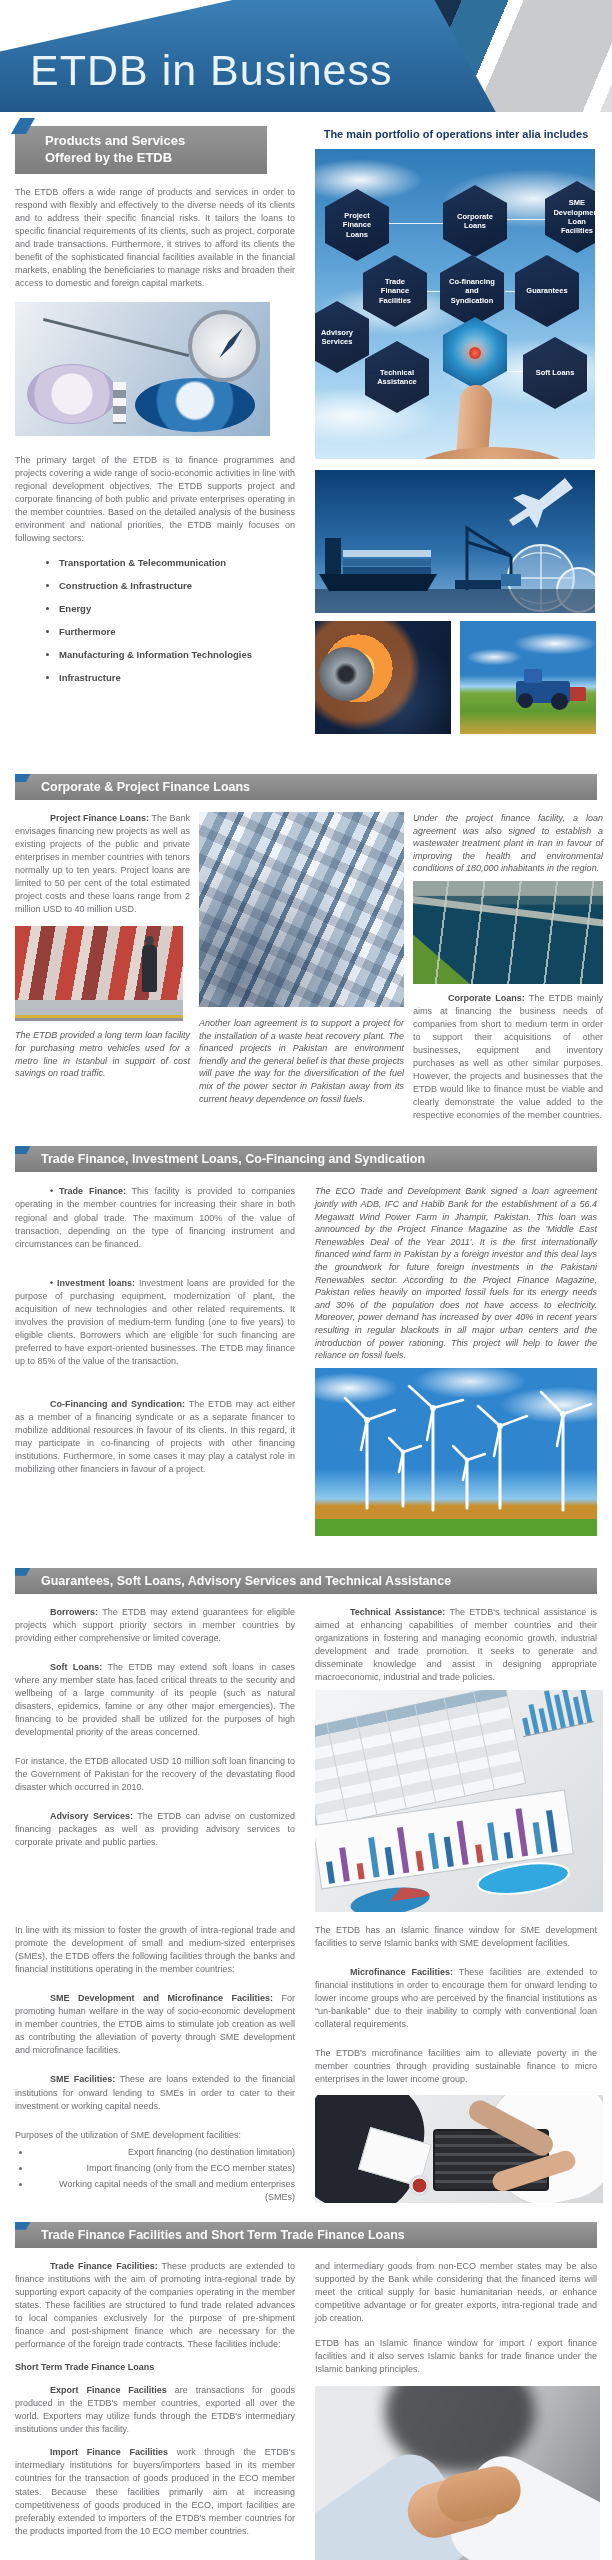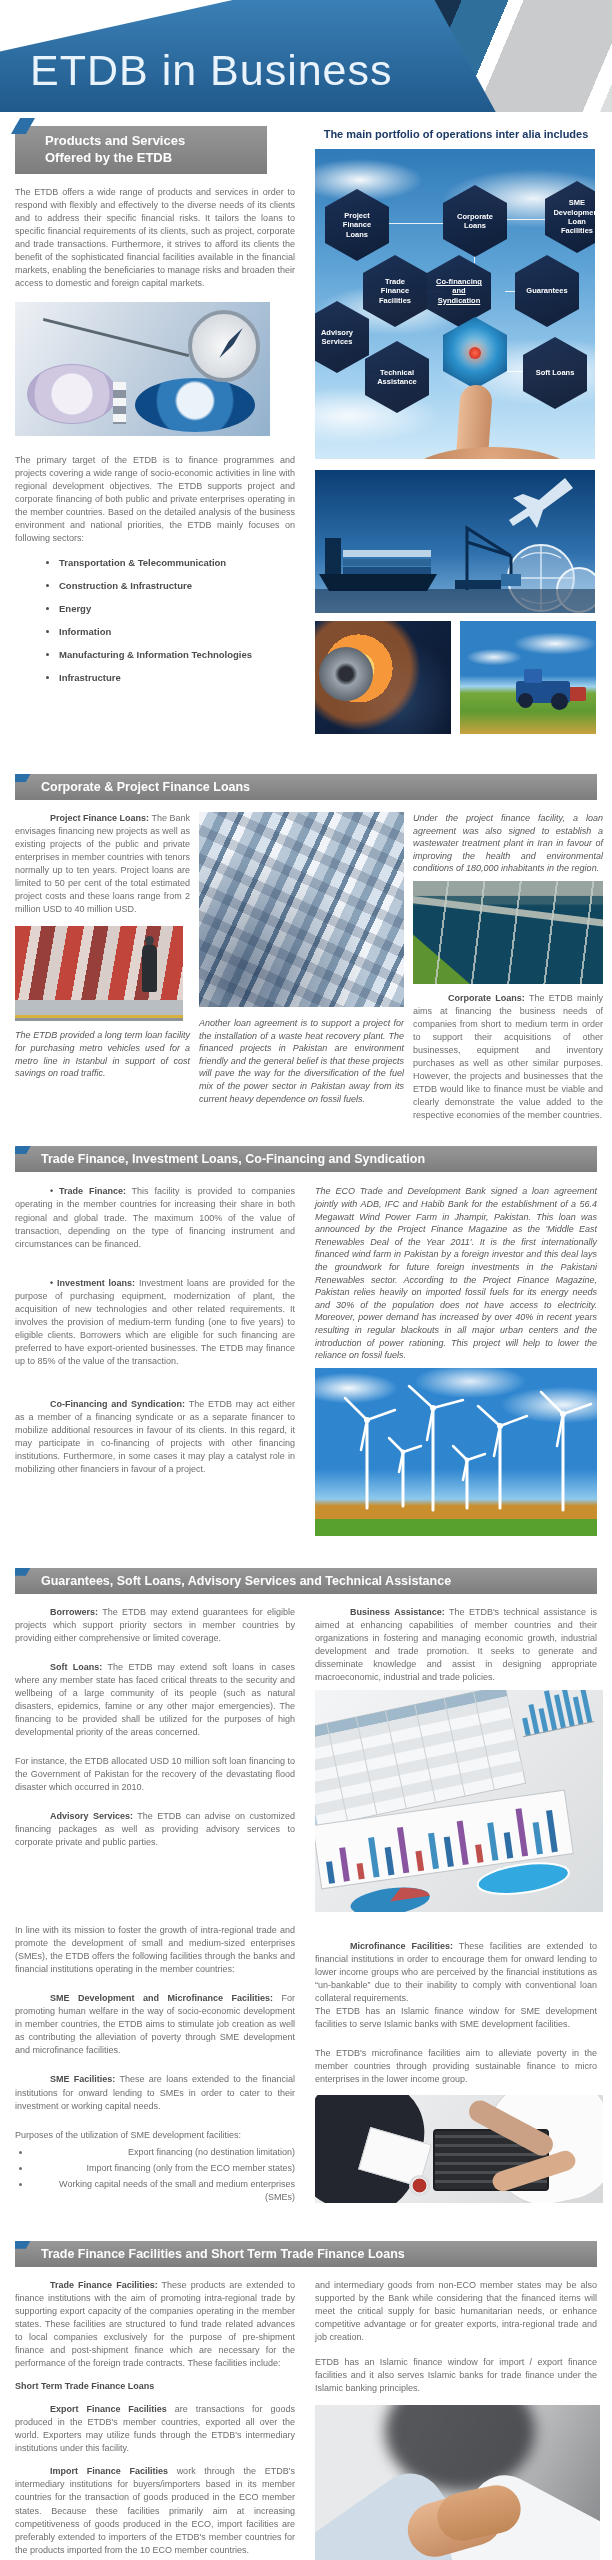--- a/index.html
+++ b/index.html
@@ -161,21 +161,21 @@
           <div class="cl-pie2"></div>
           <div class="cl-compass"></div>
           <div class="cl-needle"></div>
           <div class="cl-lh"></div>
         </div>
         <p class="p" style="margin-top:18px;">The primary target of the ETDB is to finance programmes and projects covering a wide range of socio-economic activities in line with regional development objectives. The ETDB supports project and corporate financing of both public and private enterprises operating in the member countries. Based on the detailed analysis of the business environment and national priorities, the ETDB mainly focuses on following sectors:</p>
         <ul class="sectors">
           <li>Transportation &amp; Telecommunication</li>
           <li>Construction &amp; Infrastructure</li>
           <li>Energy</li>
-          <li>Information</li>
+          <li>Furthermore</li>
           <li>Manufacturing &amp; Information Technologies</li>
           <li>Infrastructure</li>
         </ul>
       </div>
 
       <div class="col-r">
         <div class="navyhead">The main portfolio of operations inter alia includes</div>
         <div class="img hexwrap">
           <div class="hline" style="left:72px;top:74px;width:58px;height:1px;"></div>
           <div class="hline" style="left:190px;top:70px;width:44px;height:1px;"></div>
@@ -189,21 +189,21 @@
             </div>
           <div class="hex" style="left:128px;top:36px;">
               <span>Corporate Loans</span>
             </div>
           <div class="hex" style="left:230px;top:32px;">
               <span>SME Development Loan Facilities</span>
             </div>
           <div class="hex" style="left:48px;top:106px;">
               <span>Trade Finance Facilities</span>
             </div>
-          <div class="hex" style="left:112px;top:106px;text-decoration:underline;">
+          <div class="hex" style="left:125px;top:106px;">
               <span>Co-financing and Syndication</span>
             </div>
           <div class="hex" style="left:200px;top:106px;">
               <span>Guarantees</span>
             </div>
           <div class="hex" style="left:-10px;top:152px;">
               <span>Advisory Services</span>
             </div>
           <div class="hex" style="left:50px;top:192px;">
               <span>Technical Assistance</span>
@@ -325,21 +325,21 @@
   </div>
   <div class="content">
     <div class="cols" style="margin-top:12px;">
       <div class="col-l">
         <p class="p"><b>Borrowers:</b> <span>The ETDB may extend guarantees for eligible projects which support priority sectors in member countries by providing either comprehensive or limited coverage.</span></p>
         <p class="p" style="margin-top:16px;"><b>Soft Loans:</b> <span>The ETDB may extend soft loans in cases where any member state has faced critical threats to the security and wellbeing of a large community of its people (such as natural disasters, epidemics, famine or any other major emergencies). The financing to be provided shall be utilized for the purposes of high developmental priority of the areas concerned.</span></p>
         <p class="p" style="margin-top:16px;">For instance, the ETDB allocated USD 10 million soft loan financing to the Government of Pakistan for the recovery of the devastating flood disaster which occurred in 2010.</p>
         <p class="p" style="margin-top:16px;"><b>Advisory Services:</b> <span>The ETDB can advise on customized financing packages as well as providing advisory services to corporate private and public parties.</span></p>
       </div>
       <div class="col-r">
-        <p class="p"><b>Business Assistance:</b> <span>The ETDB's technical assistance is aimed at enhancing capabilities of member countries and their organizations in fostering and managing economic growth, industrial development and trade promotion. It seeks to generate and disseminate knowledge and assist in designing appropriate macroeconomic, industrial and trade policies.</span></p>
+        <p class="p"><b>Technical Assistance:</b> <span>The ETDB's technical assistance is aimed at enhancing capabilities of member countries and their organizations in fostering and managing economic growth, industrial development and trade promotion. It seeks to generate and disseminate knowledge and assist in designing appropriate macroeconomic, industrial and trade policies.</span></p>
         <div class="img chartsimg" style="margin-top:6px;">
           <svg width="288" height="222" viewBox="0 0 288 222">
             <g transform="rotate(-12 120 90)">
               <rect x="-30" y="12" width="238" height="100" fill="#f6f7f8" stroke="#c3c7ca"></rect>
               <rect x="-30" y="12" width="238" height="11" fill="#9fb9cb"></rect>
               <rect x="-30" y="23" width="26" height="89" fill="#bcd2e2"></rect>
               <rect x="-4" y="23" width="212" height="11" fill="#e3e6e8"></rect>
               <rect x="-4" y="45" width="212" height="11" fill="#e3e6e8"></rect>
               <rect x="-4" y="67" width="212" height="11" fill="#e3e6e8"></rect>
               <rect x="-4" y="89" width="212" height="11" fill="#e3e6e8"></rect>
@@ -393,37 +393,37 @@
         <p class="p" style="margin-top:16px;"><b>SME Development and Microfinance Facilities:</b> <span>For promoting human welfare in the way of socio-economic development in member countries, the ETDB aims to stimulate job creation as well as contributing the alleviation of poverty through SME development and microfinance facilities.</span></p>
         <p class="p" style="margin-top:16px;"><b>SME Facilities:</b> <span>These are loans extended to the financial institutions for onward lending to SMEs in order to cater to their investment or working capital needs.</span></p>
         <p class="p" style="margin-top:16px;">Purposes of the utilization of SME development facilities:</p>
         <ul class="plain">
           <li>Export financing (no destination limitation)</li>
           <li>Import financing (only from the ECO member states)</li>
           <li>Working capital needs of the small and medium enterprises (SMEs)</li>
         </ul>
       </div>
       <div class="col-r">
+        <p class="p">The ETDB has an Islamic finance window for SME development facilities to serve Islamic banks with SME development facilities.</p>
         <p class="p" style="margin-top:16px;"><b>Microfinance Facilities:</b> <span>These facilities are extended to financial institutions in order to encourage them for onward lending to lower income groups who are perceived by the financial institutions as “un-bankable” due to their inability to comply with conventional loan collateral requirements.</span></p>
-        <p class="p">The ETDB has an Islamic finance window for SME development facilities to serve Islamic banks with SME development facilities.</p>
         <p class="p" style="margin-top:16px;">The ETDB's microfinance facilities aim to alleviate poverty in the member countries through providing sustainable finance to micro enterprises in the lower income group.</p>
         <div class="img meeting" style="margin-top:8px;">
           <div class="mt-suit"></div>
           <div class="mt-shirt"></div>
           <div class="mt-paper"></div>
           <div class="mt-laptop"></div>
           <div class="mt-arm1"></div>
           <div class="mt-arm2"></div>
           <div class="mt-cup"></div>
         </div>
       </div>
     </div>
   </div>
 
-  <div class="banner" style="margin-top:34px;">
+  <div class="banner" style="margin-top:15px;">
     <div class="tri"></div>
     <span>Trade Finance Facilities and Short Term Trade Finance Loans</span>
   </div>
   <div class="content">
     <div class="cols" style="margin-top:12px;">
       <div class="col-l">
         <p class="p"><b>Trade Finance Facilities:</b> <span>These products are extended to finance institutions with the aim of promoting intra-regional trade by supporting export capacity of the companies operating in the member states. These facilities are structured to fund trade related advances to local companies exclusively for the purpose of pre-shipment finance and post-shipment finance which are necessary for the performance of the foreign trade contracts. These facilities include:</span></p>
         <p class="p" style="margin-top:10px;font-weight:bold;color:#4b4c4e;">Short Term Trade Finance Loans</p>
         <p class="p" style="margin-top:10px;"><b>Export Finance Facilities</b> <span>are transactions for goods produced in the ETDB's member countries, exported all over the world. Exporters may utilize funds through the ETDB's intermediary institutions under this facility.</span></p>
         <p class="p" style="margin-top:10px;"><b>Import Finance Facilities</b> <span>work through the ETDB's intermediary institutions for buyers/importers based in its member countries for the transaction of goods produced in the ECO member states. Because these facilities primarily aim at increasing competitiveness of goods produced in the ECO, import facilities are preferably extended to importers of the ETDB's member countries for the products imported from the 10 ECO member countries.</span></p>

